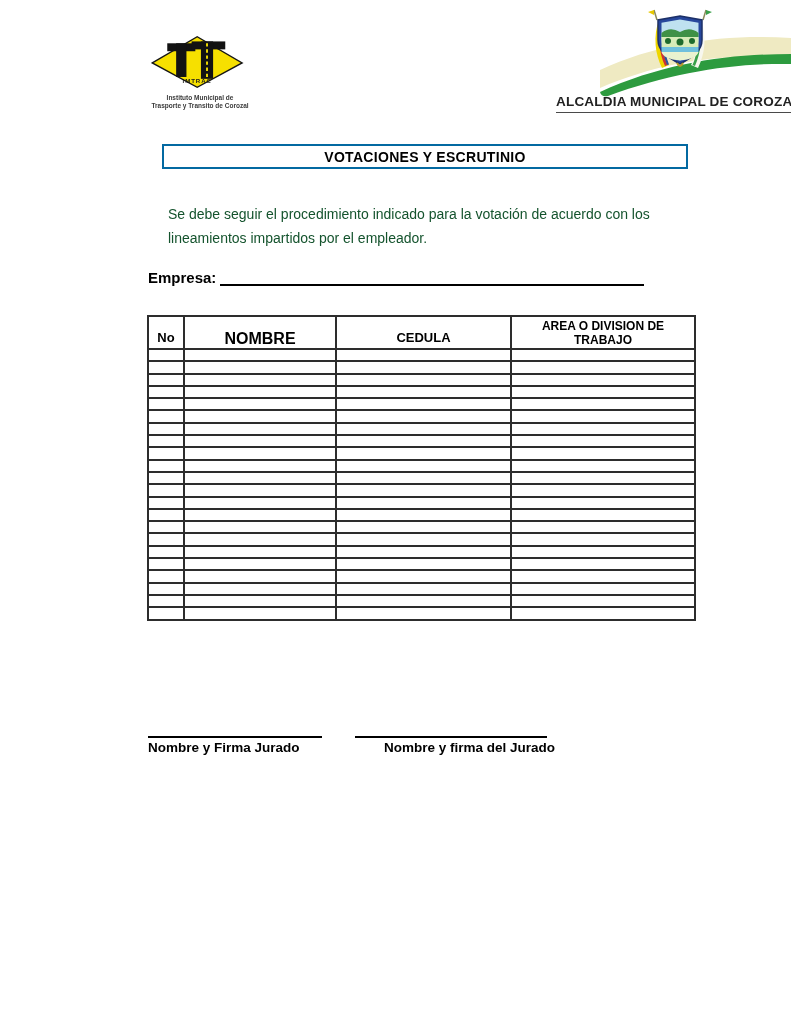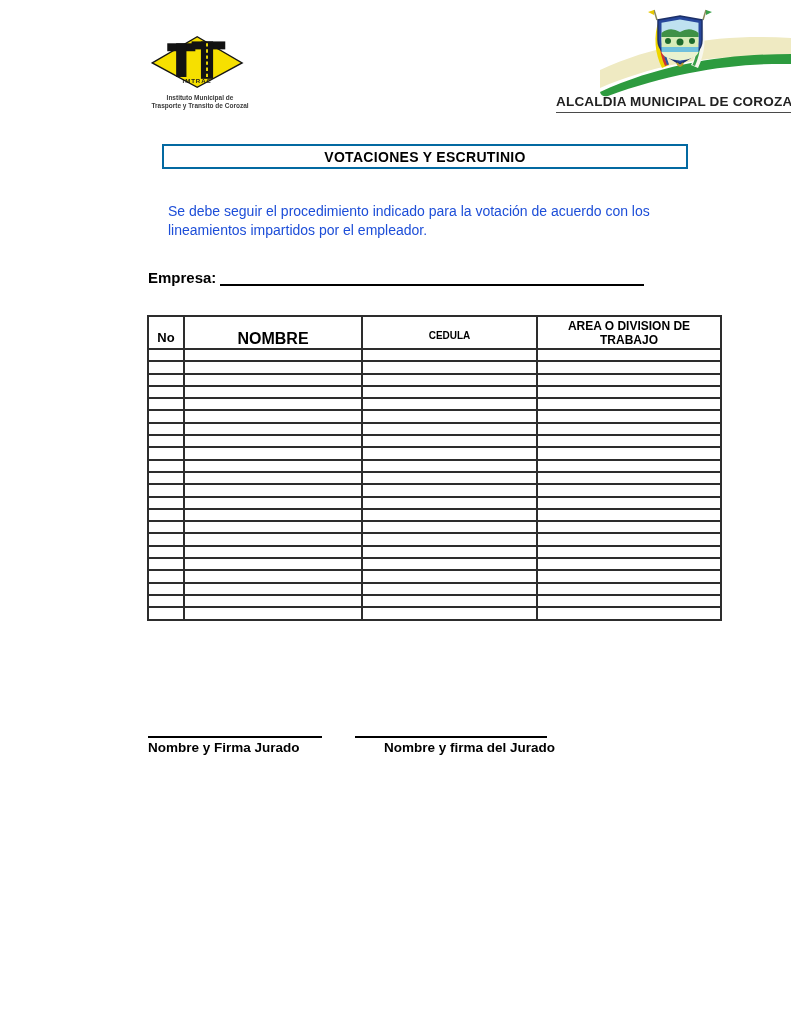--- a/index.html
+++ b/index.html
@@ -19,35 +19,35 @@
                    letter-spacing:0.2px; color:#222; border-bottom:1.5px solid #4a4a4a;
                    padding-bottom:3px; white-space:nowrap; }
 
   
   .title-box { position:absolute; left:162px; top:144px; width:526px; height:25px;
                border:2px solid #0369a1; display:flex; align-items:center; justify-content:center; }
   .title-box span { font-size:14px; font-weight:bold; letter-spacing:0.3px; }
 
   
   .intro { position:absolute; left:168px; top:202px; width:520px;
-           font-size:14px; line-height:19px; color:#1d4ed8; }
+           font-size:14px; line-height:24px; color:#14532d; }
 
   
   .empresa { position:absolute; left:148px; top:269px; width:500px; display:flex; align-items:flex-end; }
   .empresa-label { font-size:15px; font-weight:bold; }
   .empresa-line { width:424px; margin-left:4px; border-bottom:2px solid #000; height:16px; }
 
   
   .roster { position:absolute; left:147px; top:315px; }
   table { border-collapse:collapse; table-layout:fixed; }
   th, td { border:2px solid #2d2d2d; padding:0; background:#fff; }
   th { font-weight:bold; text-align:center; vertical-align:top; height:33px; padding-top:13px; }
   .col-no     { width:36px;  font-size:13px; }
-  .col-nombre { width:178px; font-size:16px; }
-  .col-cedula { width:175px; font-size:10px; }
+  .col-nombre { width:152px; font-size:16px; }
+  .col-cedula { width:175px; font-size:13px; }
   .col-area   { width:184px; font-size:12px; line-height:14px; padding-top:2px; }
   td { height:12.3px; }
 
   
   .sig-line { position:absolute; top:736px; border-top:2px solid #000; height:0; }
   .sig-line.left  { left:148px; width:174px; }
   .sig-line.right { left:355px; width:192px; }
   .sig-label { position:absolute; top:740px; font-size:13.5px; font-weight:bold; }
   .sig-label.left  { left:148px; }
   .sig-label.right { left:384px; }

